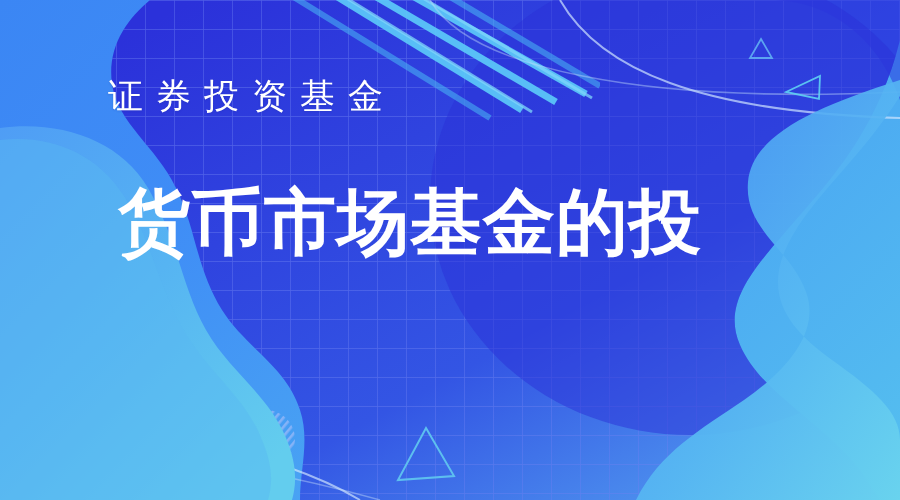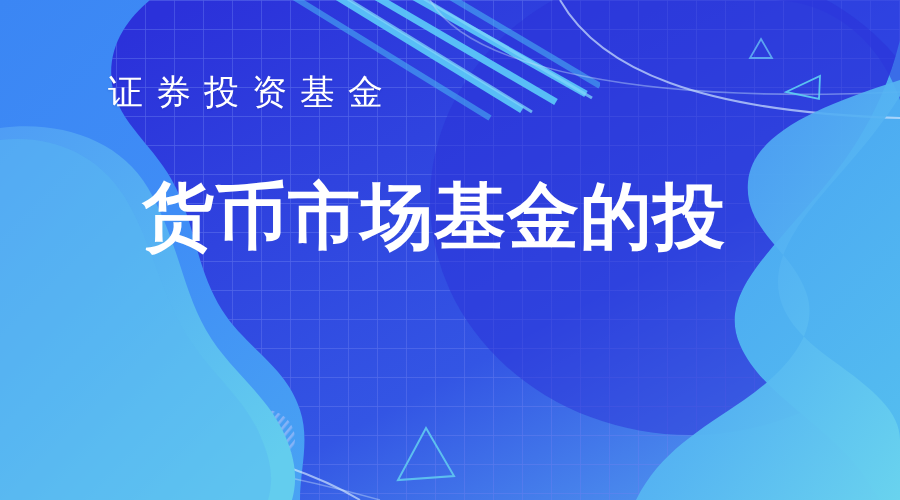--- a/index.html
+++ b/index.html
@@ -5,21 +5,20 @@
 <style>
   html,body{margin:0;padding:0;background:#ffffff;}
   body{font-family:"Liberation Sans","DejaVu Sans",sans-serif;}
 
   .poster{
     position:relative;
     width:900px;
     height:500px;
     overflow:hidden;
     background:#ef4444;
-    font-family:Liberation Mono, monospace;
   }
 
   
   .bg-base{
     position:absolute; inset:0;
     background:linear-gradient(135deg,#3b86f4 0%,#3f8df6 28%,#49a3f3 58%,#55c0ef 100%);
   }
 
   
   .blob-deep{
@@ -59,21 +58,20 @@
   }
   .title{
     position:absolute;
     left:118px; top:182px;
     width:640px;
     font-size:72px;
     line-height:1.12;
     color:#ffffff;
     font-weight:700;
     letter-spacing:1px;
-    margin-left:24px;
   }
   .title .ln{display:block;}
   .title .ln2{padding-left:34px;}
 
   
   .ribbon-wrap{
     position:absolute;
     left:470px; top:388px;
     width:410px; height:86px;
   }

